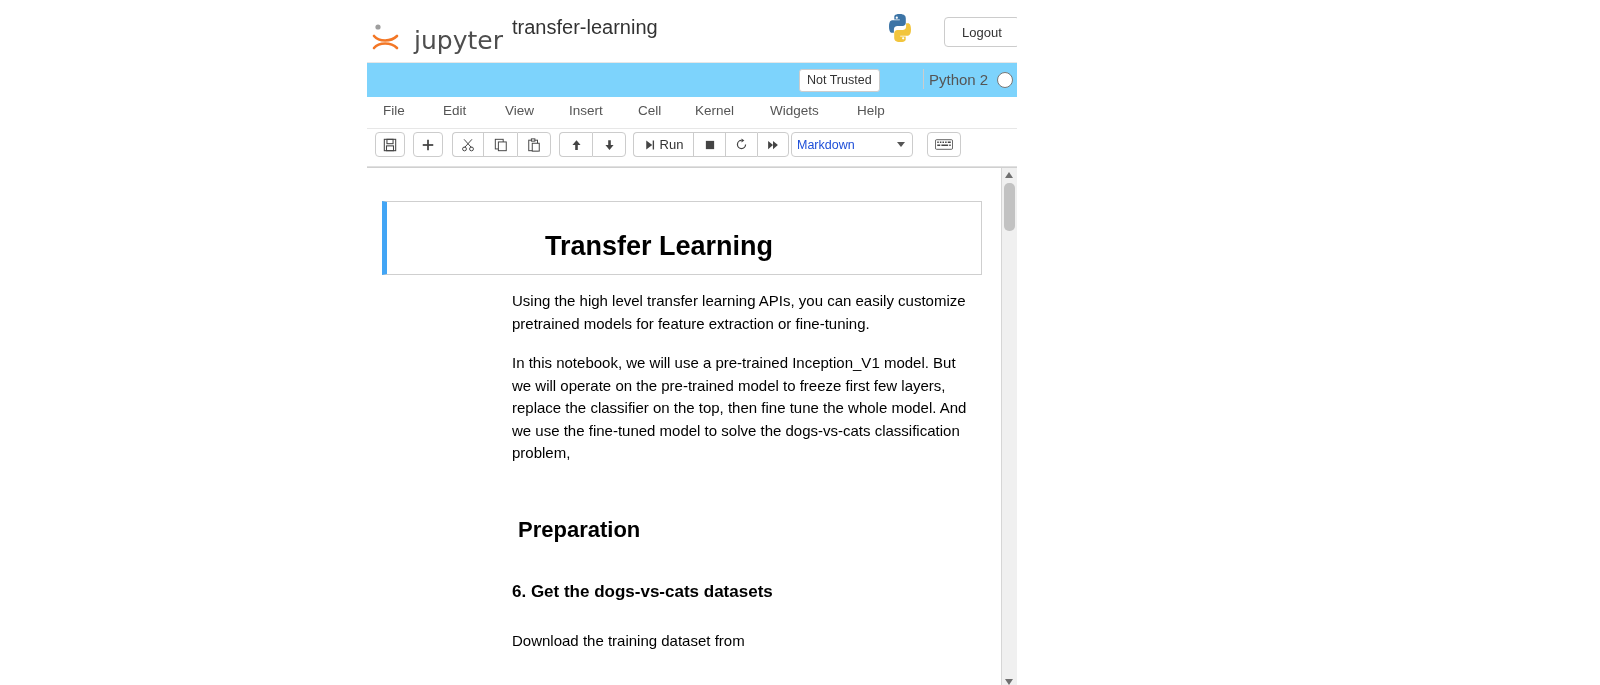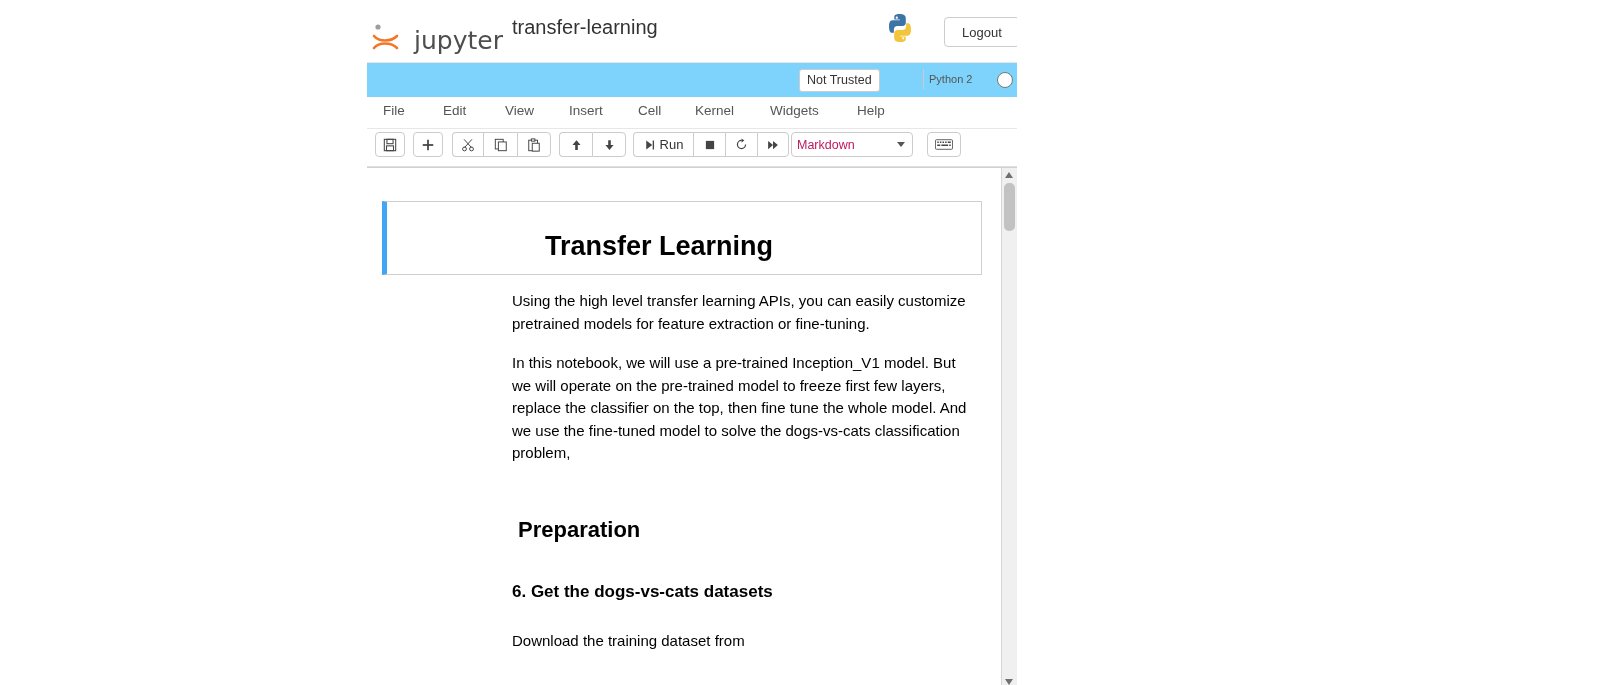--- a/index.html
+++ b/index.html
@@ -102,21 +102,21 @@
     left: 556px;
     top: 6px;
     width: 1px;
     height: 20px;
     background: #cccccc;
   }
   .kernel-name {
     position: absolute;
     left: 562px;
     top: 6px;
-    font-size: 11px;
+    font-size: 15px;
     color: #555555;
     line-height: 21px;
   }
   .kernel-indicator {
     position: absolute;
     left: 630px;
     top: 9px;
     width: 14px;
     height: 14px;
     border: 1.6px solid #777777;
@@ -190,21 +190,21 @@
   .cell-type-select {
     position: absolute;
     left: 424px;
     top: 3px;
     width: 122px;
     height: 25px;
     border: 1px solid #cccccc;
     border-radius: 4px;
     background: #ffffff;
     font-size: 12.5px;
-    color: #be185d;
+    color: #1d4ed8;
     padding-left: 5px;
     box-sizing: border-box;
     display: flex;
     align-items: center;
     cursor: pointer;
   }
   .cell-type-select .caret {
     position: absolute;
     right: 7px;
     top: 9px;

